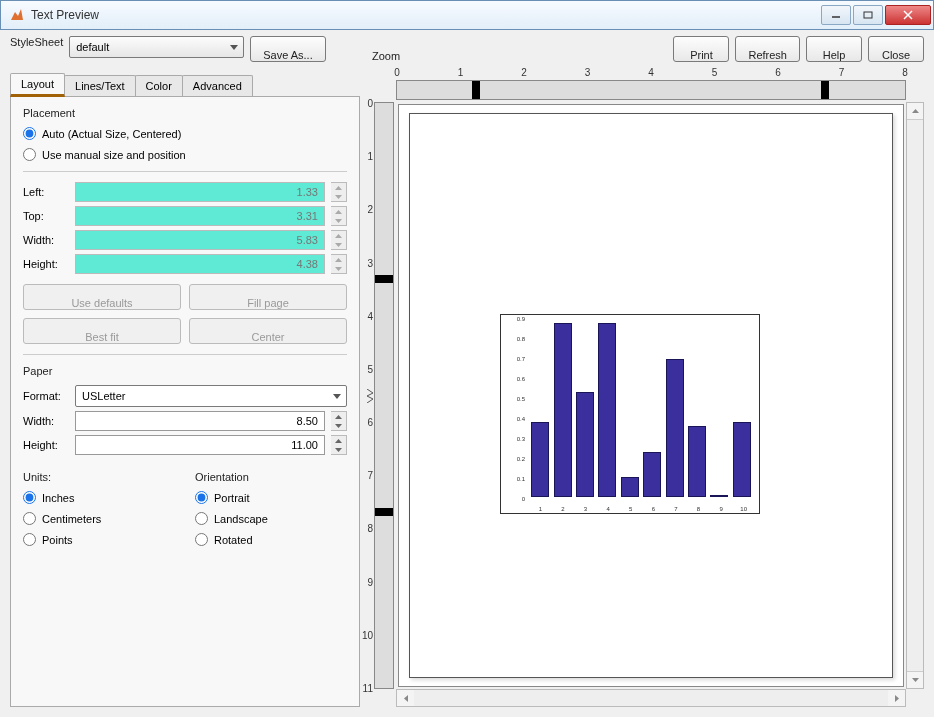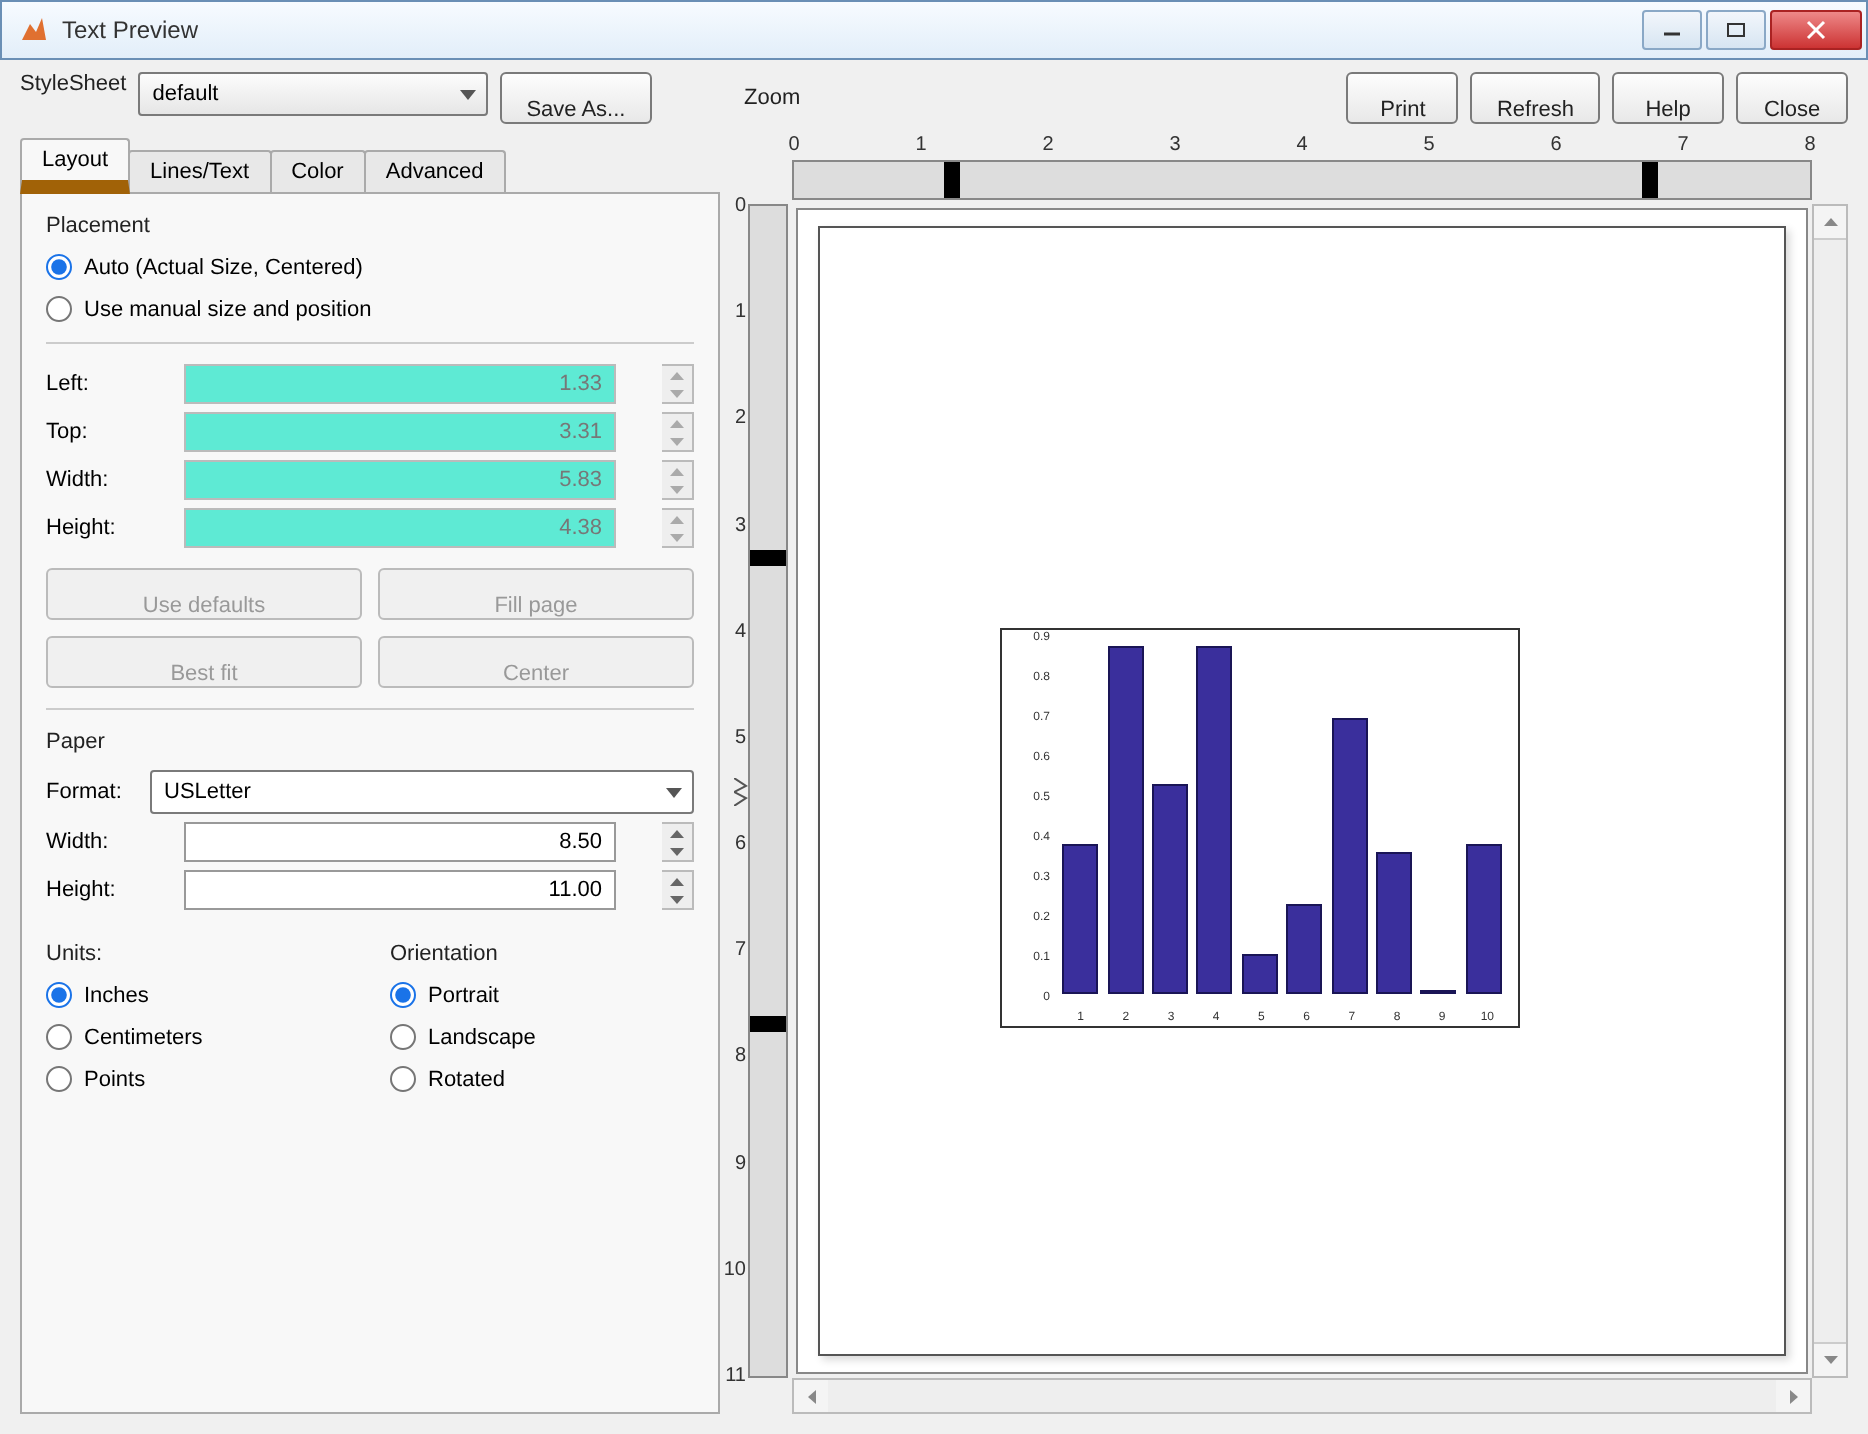--- a/index.html
+++ b/index.html
@@ -22,48 +22,48 @@
 .select-wrap::after { content:""; position:absolute; right:6px; top:9px; border-left:4px solid transparent; border-right:4px solid transparent; border-top:5px solid #555; pointer-events:none;}
 .btn { background: linear-gradient(#fdfdfd,#e8e8e8); border:1px solid #7a7a7a; border-radius:3px; height:24px; padding:12px 12px; font-size:11px; color:#222; cursor:pointer; }
 .btn:disabled, .btn.disabled { color:#999; background:#f0f0f0; border-color:#bbb; cursor:default;}
 
 .content-row { display:flex; flex:1; padding:0 10px 10px 10px; gap:6px; }
 
 
 .left-panel { width: 350px; display:flex; flex-direction:column; }
 .tabs { display:flex; align-items:flex-end; height:24px; position:relative; z-index:2; }
 .tab { padding:4px 10px; border:1px solid #aaa; border-bottom:none; background:#e8e8e8; font-size:11px; margin-right:-1px; border-radius:2px 2px 0 0; cursor:pointer; }
-.tab.active { background:#f8f8f8; border-bottom:7px solid #a16207; position:relative; top:1px; }
+.tab.active { background:#f8f8f8; border-bottom:3px solid #a16207; position:relative; top:1px; }
 .tab-body { flex:1; border:1px solid #aaa; background:#f8f8f8; padding:10px 12px; }
 
 .group-label { font-size:11px; color:#222; margin-bottom:8px; }
 .radio-row { display:flex; align-items:center; gap:6px; margin:8px 0; font-size:11px; }
 .radio-row input[type=radio] { width:13px; height:13px; accent-color:#1a73e8; }
 .hr { height:1px; background:#ccc; margin:10px 0; }
 
-.field-row { display:flex; align-items:center; margin:4px 0; gap:23px; }
+.field-row { display:flex; align-items:center; margin:4px 0; gap:6px; }
 .field-row .flabel { width:46px; font-size:11px; }
 .field-row .txt { flex:1; height:20px; border:1px solid #999; background:#fff; padding:0 6px; text-align:right; font-size:11px; }
 .field-row .txt:disabled { background:#5eead4; color:#777; border-color:#bbb; }
 .spinner { width:16px; height:20px; border:1px solid #bbb; border-left:none; background:#eee; display:flex; flex-direction:column; }
 .spinner div { flex:1; display:flex; align-items:center; justify-content:center; }
 .spinner svg { width:7px; height:4px; }
 
 .btn-grid { display:grid; grid-template-columns:1fr 1fr; gap:8px; margin-top:10px; }
 .btn-grid .btn { width:100%; }
 
 .paper-row { display:flex; align-items:center; margin:4px 0; gap:6px; }
 .paper-row .flabel { width:46px; }
 
 .bottom-groups { display:flex; margin-top:16px; gap:20px; }
 .bottom-groups .col { flex:1; }
 
 
 .right-panel { flex:1; display:flex; flex-direction:column; }
-.right-toolbar { display:flex; align-items:center; gap:6px; margin-bottom:4px; }
+.right-toolbar { display:flex; align-items:flex-end; gap:6px; margin-bottom:4px; }
 .right-toolbar .select { width:230px; background:#fff; }
 .right-toolbar .select-wrap::after { border-top-color:#555; }
 .right-toolbar .btn { min-width:56px; }
 
 .preview-wrap { flex:1; position:relative; display:grid; grid-template-columns: 30px 1fr 18px; grid-template-rows: 30px 1fr 18px; }
 .hruler { grid-column:2; grid-row:1; position:relative; border:1px solid #888; background:#ddd; height:20px; margin-top:8px; }
 .hruler .tick { position:absolute; top:-14px; font-size:10px; color:#333; transform:translateX(-50%); }
 .hruler .mark { position:absolute; top:0; bottom:0; width:8px; background:#000; transform:translateX(-50%); }
 .vruler { grid-column:1; grid-row:2; position:relative; border:1px solid #888; background:#ddd; width:20px; margin-left:8px; }
 .vruler .tick { position:absolute; left:-20px; width:18px; text-align:right; font-size:10px; color:#333; transform:translateY(-50%); }

